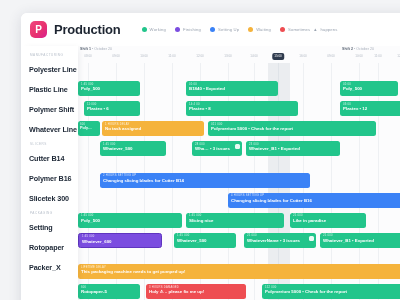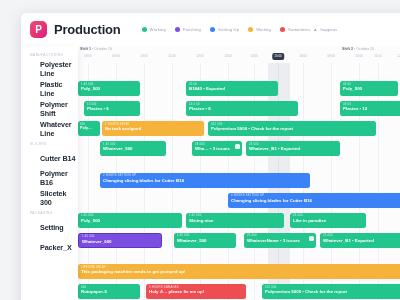--- a/index.html
+++ b/index.html
@@ -52,21 +52,21 @@
   .side {
     width: 57px; flex: none;
     background: #fff;
     position: relative; z-index: 6;
     box-shadow: 3px 0 7px -3px rgba(30,40,60,.10);
     padding-top: 4px;
   }
   .grp { font-size: 3.1px; letter-spacing: .5px; color: #b9c0cb; padding: 3px 0 2px 9px; text-transform: uppercase; }
   .machine {
     height: 20px; display: flex; align-items: center;
-    padding-left: 19px;
+    padding-left: 8px;
     font-size: 7.2px; font-weight: bold; color: #202a38;
     letter-spacing: -.1px;
   }
 
   
   .tl { flex: 1; position: relative; background: #fcfcfd; overflow: hidden; }
   .shiftbar { height: 17px; position: relative; }
   .shift-label {
     position: absolute; top: 1px;
     font-size: 3.6px; color: #aab1bd; white-space: nowrap;
@@ -159,20 +159,21 @@
         <div class="machine">Polyester Line</div>
         <div class="machine">Plastic Line</div>
         <div class="machine">Polymer Shift</div>
         <div class="machine">Whatever Line</div>
         <div class="grp">Slicers</div>
         <div class="machine">Cutter B14</div>
         <div class="machine">Polymer B16</div>
         <div class="machine">Slicetek 300</div>
         <div class="grp">Packaging</div>
         <div class="machine">Setting</div>
+        <div class="machine">Rotopaper</div>
         <div class="machine">Packer_X</div>
       </div>
 
     <div class="tl">
       <div class="shiftbar" id="shiftbar">
           <div class="shift-label" style="left: 2px;"><b>Shift 1</b> • <span>October 20</span></div>
           <div class="shift-label" style="left: 264px;"><b>Shift 2</b> • <span>October 20</span></div>
           <div class="ticks">
             <div class="tick" style="left: 10px;">08:00</div>
             <div class="tick" style="left: 38px;">09:00</div>

